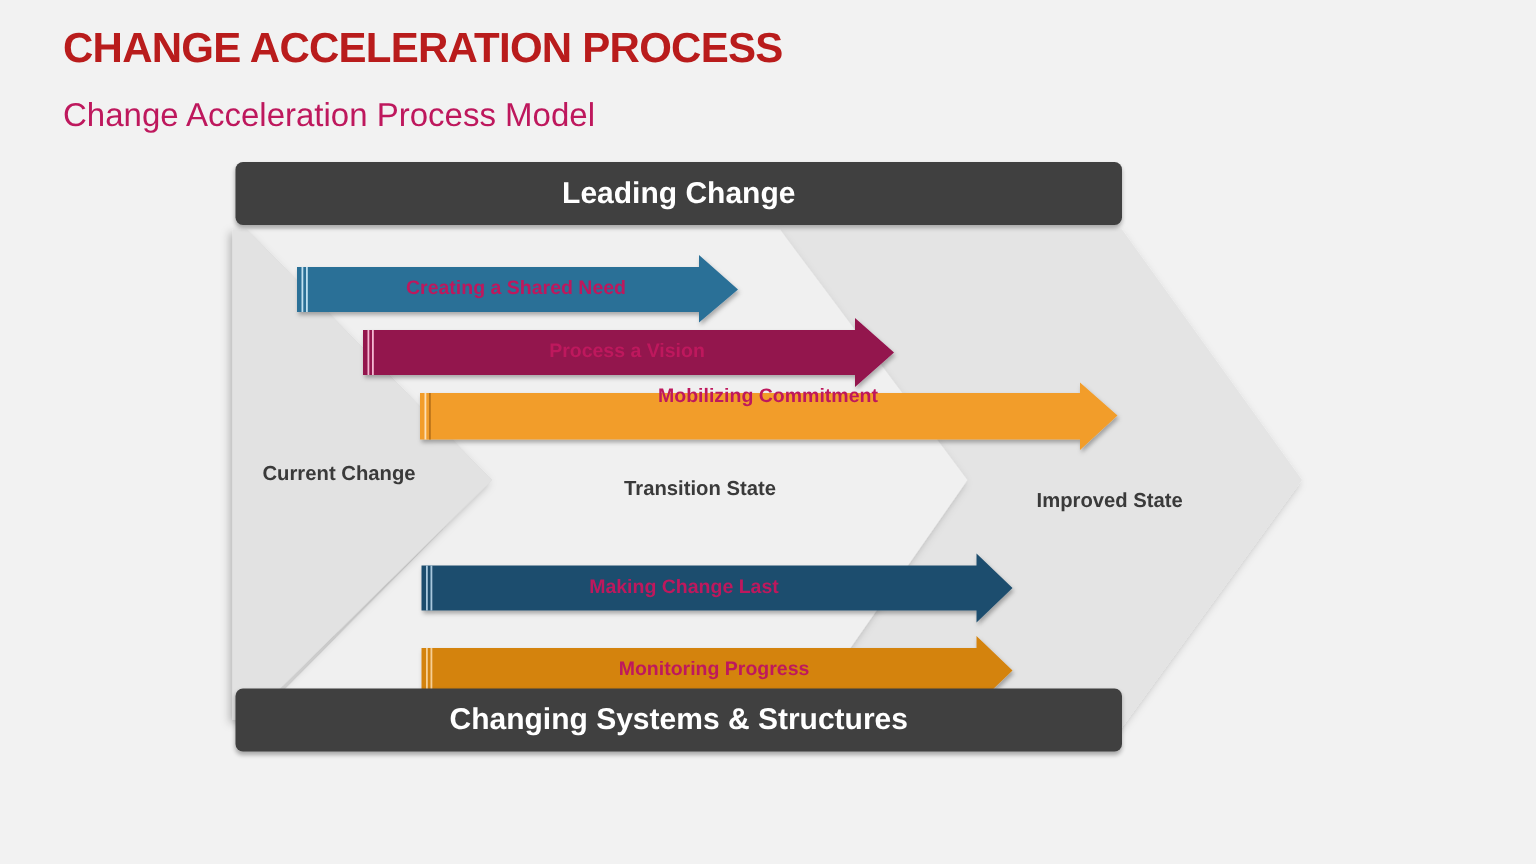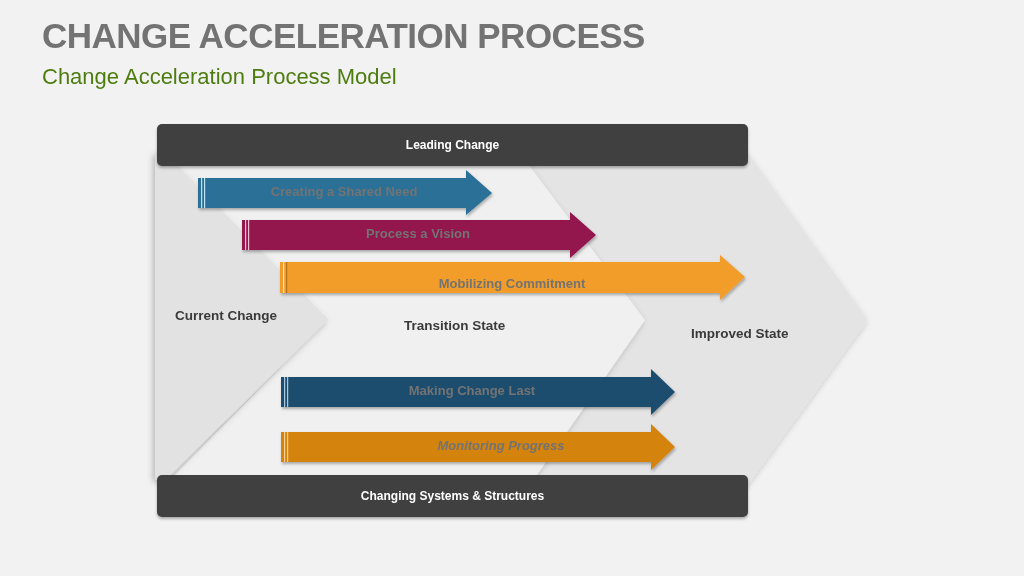--- a/index.html
+++ b/index.html
@@ -1,24 +1,24 @@
 <!DOCTYPE html>
 <html><head>
 <meta charset="utf-8">
 <style>
   html, body { margin:0; padding:0; }
   body { width:1024px; height:576px; background:#f2f2f2; position:relative; overflow:hidden; font-family:"Liberation Sans", "DejaVu Sans", sans-serif; }
-  .title { position:absolute; left:42px; top:16px; font-size:35px; font-weight:bold; color:#737373; letter-spacing:-0.5px; }
-  .subtitle { position:absolute; left:42px; top:64px; font-size:22px; color:#4d7c0f; }
-  .bar { position:absolute; left:157px; width:591px; height:42px; background:#404040; border-radius:5px; color:#fff; font-weight:bold; font-size:12px; display:flex; align-items:center; justify-content:center; box-shadow:0 2px 3px rgba(0,0,0,0.3);margin-top:16px; }
+  .title { position:absolute; left:42px; top:16px; font-size:28px; font-weight:bold; color:#b91c1c; letter-spacing:-0.5px; }
+  .subtitle { position:absolute; left:42px; top:64px; font-size:22px; color:#be185d; }
+  .bar { position:absolute; left:157px; width:591px; height:42px; background:#404040; border-radius:5px; color:#fff; font-weight:bold; font-size:20px; display:flex; align-items:center; justify-content:center; box-shadow:0 2px 3px rgba(0,0,0,0.3); }
   .bar.top { top:108px; }
   .bar.bottom { top:459px; }
   svg.diagram { position:absolute; left:0; top:0; }
   .state-label { position:absolute; font-weight:bold; font-size:13.5px; color:#3a3a3a; white-space:nowrap; }
-  .arrow-label { position:absolute; color:#737373; font-size:13px; font-weight:bold; white-space:nowrap; text-align:center; transform:translateX(-50%); }
+  .arrow-label { position:absolute; color:#be185d; font-size:13px; font-weight:bold; white-space:nowrap; text-align:center; transform:translateX(-50%); }
 </style>
 </head>
 <body>
 
 <div class="title">CHANGE ACCELERATION PROCESS</div>
 <div class="subtitle">Change Acceleration Process Model</div>
 
 <svg class="diagram" width="1024" height="576">
   <defs>
     <filter id="sh" x="-10%" y="-10%" width="120%" height="120%">
@@ -63,20 +63,20 @@
     <polygon points="281,432 651,432 651,424 675,447 651,470 651,462 281,462" fill="#d4830f"></polygon>
     <rect x="284" y="432" width="1.2" height="30" fill="#f6cf95"></rect>
     <rect x="287" y="432" width="1.2" height="30" fill="#f6cf95"></rect>
   </g>
 </svg>
 
 <div class="bar top">Leading Change</div>
 <div class="bar bottom">Changing Systems &amp; Structures</div>
 
 <div class="state-label" style="left:175px; top:308px;">Current Change</div>
-<div class="state-label" style="left:404px; top:318px;">Transition State</div>
+<div class="state-label" style="left:416px; top:318px;">Transition State</div>
 <div class="state-label" style="left:691px; top:326px;">Improved State</div>
 
 <div class="arrow-label" style="left:344px; top:184px;">Creating a Shared Need</div>
 <div class="arrow-label" style="left:418px; top:226px;">Process a Vision</div>
-<div class="arrow-label" style="left:512px; top:276px;">Mobilizing Commitment</div>
-<div class="arrow-label" style="left:472px; top:383px;text-align:center;">Making Change Last</div>
-<div class="arrow-label" style="left:501px; top:438px;font-style:italic;">Monitoring Progress</div>
+<div class="arrow-label" style="left:512px; top:256px;">Mobilizing Commitment</div>
+<div class="arrow-label" style="left:456px; top:383px;text-align:center;">Making Change Last</div>
+<div class="arrow-label" style="left:476px; top:438px;">Monitoring Progress</div>
 
 </body></html>

